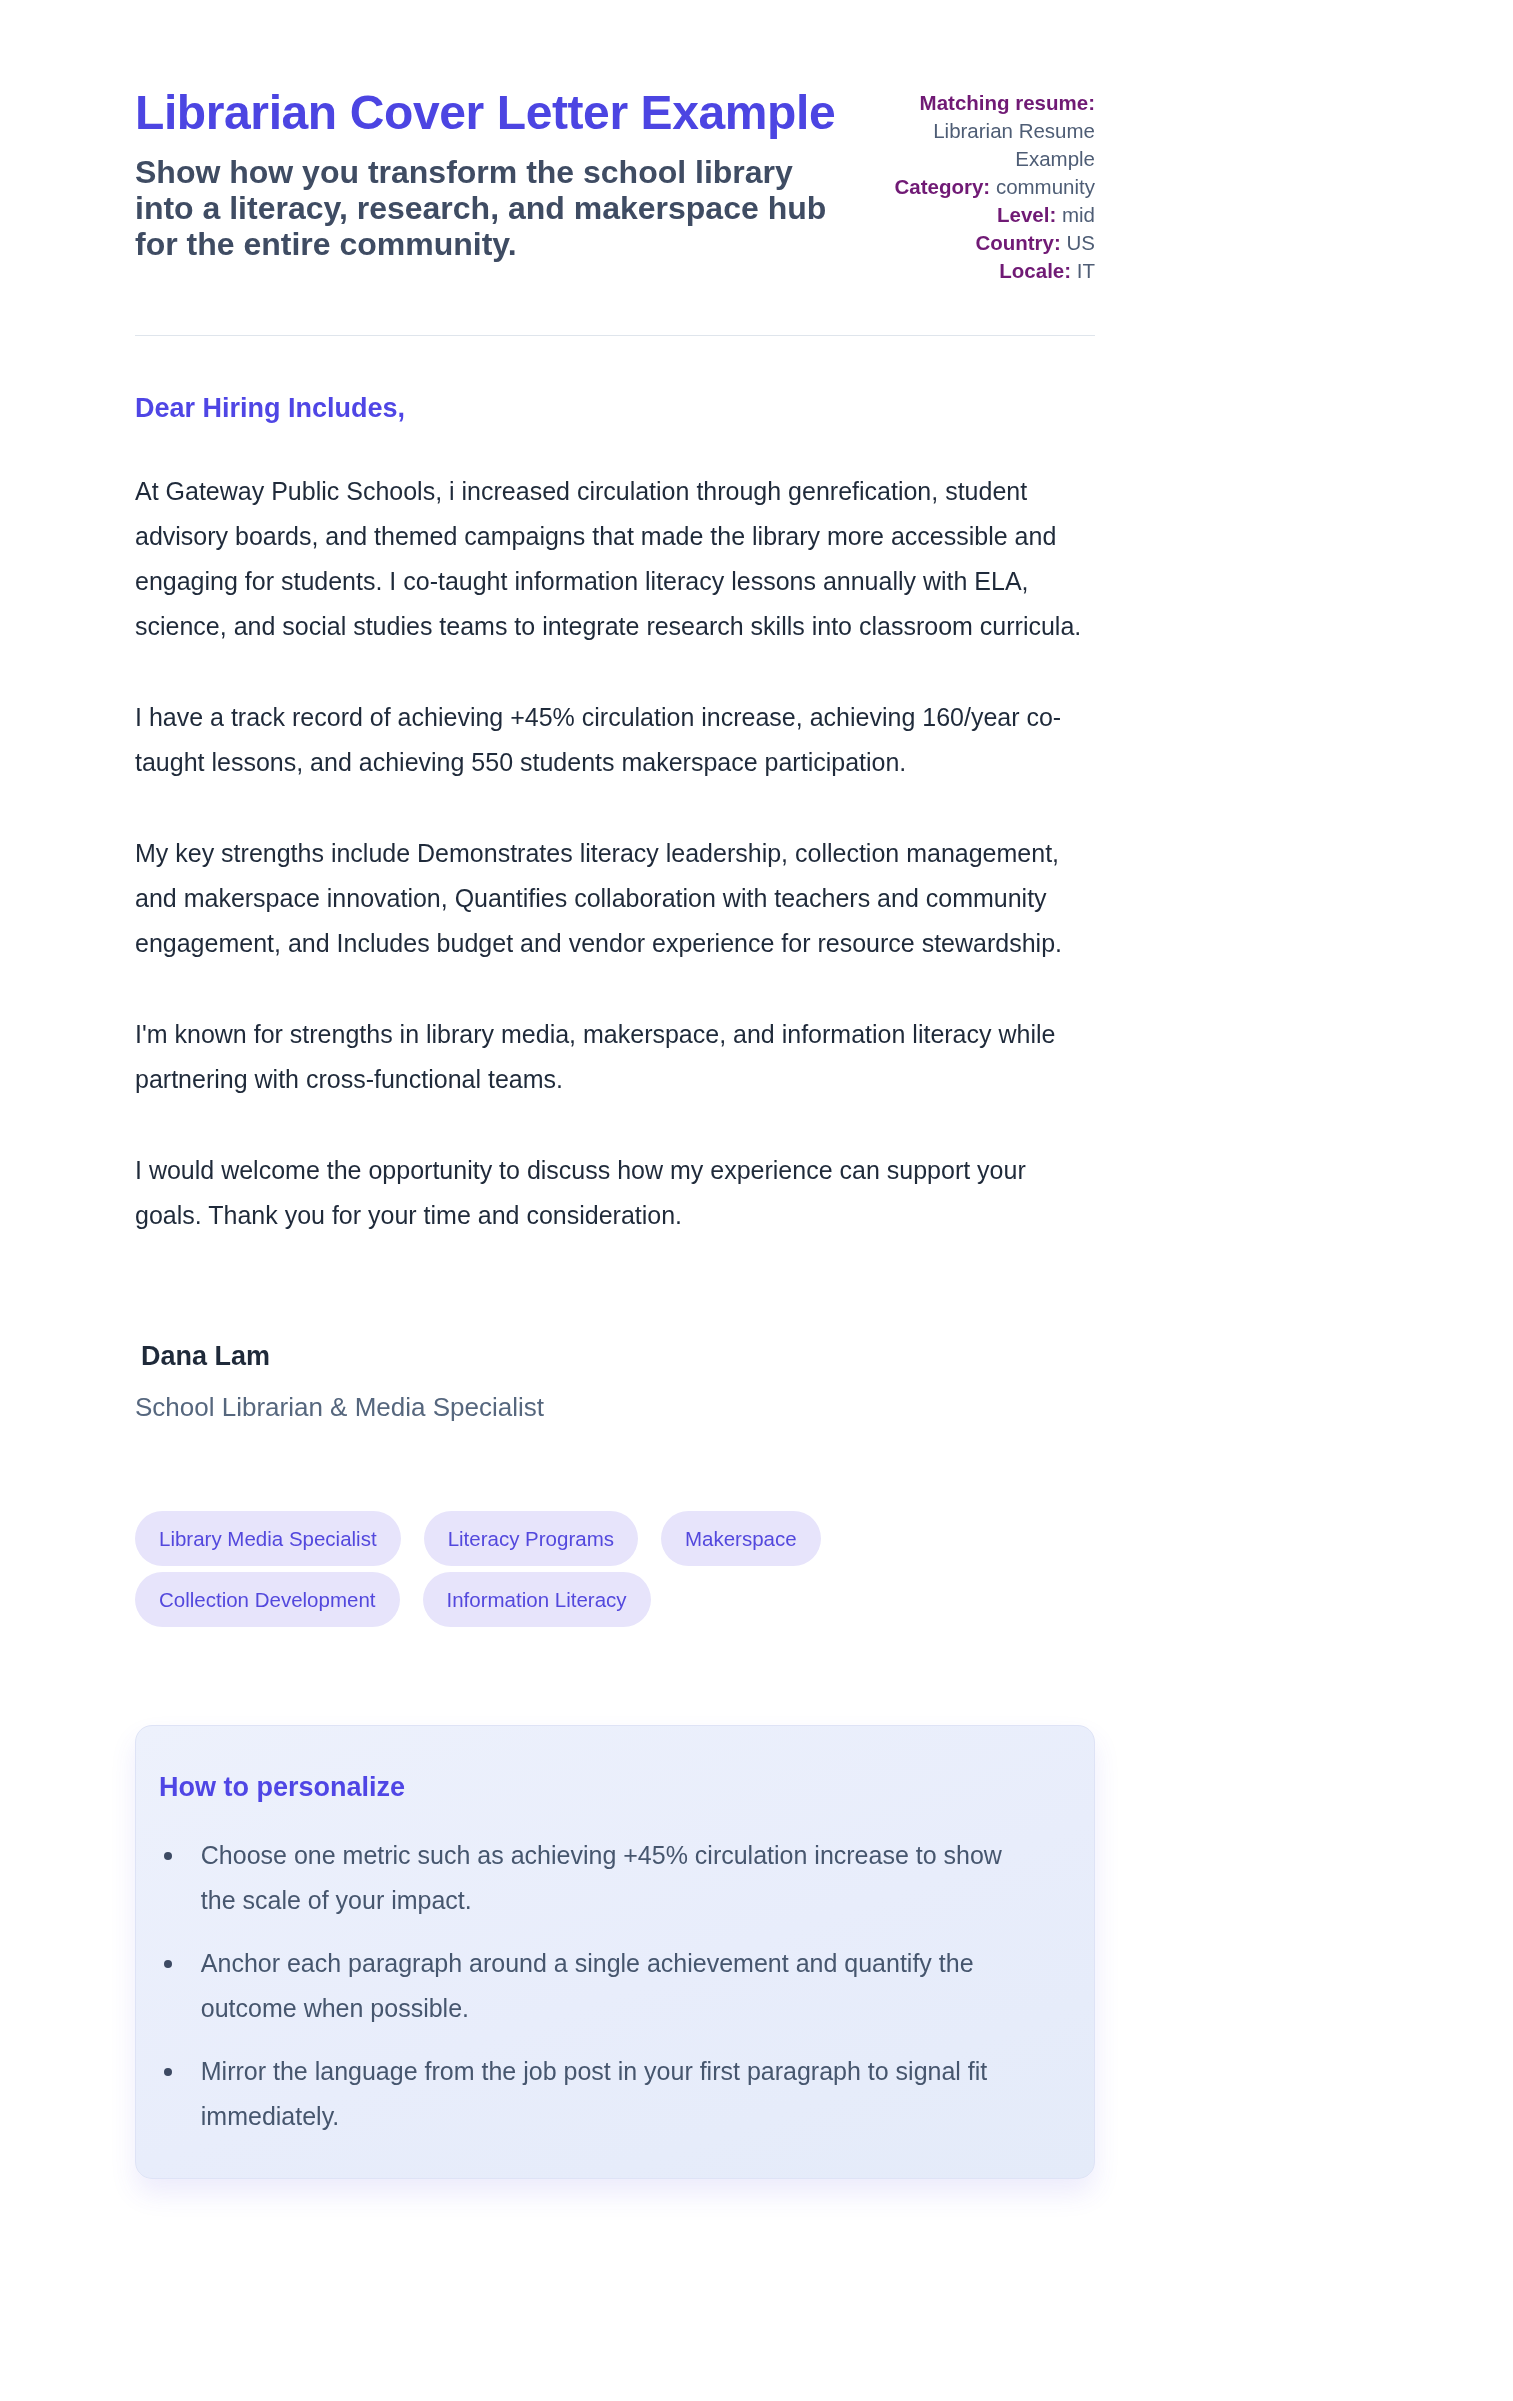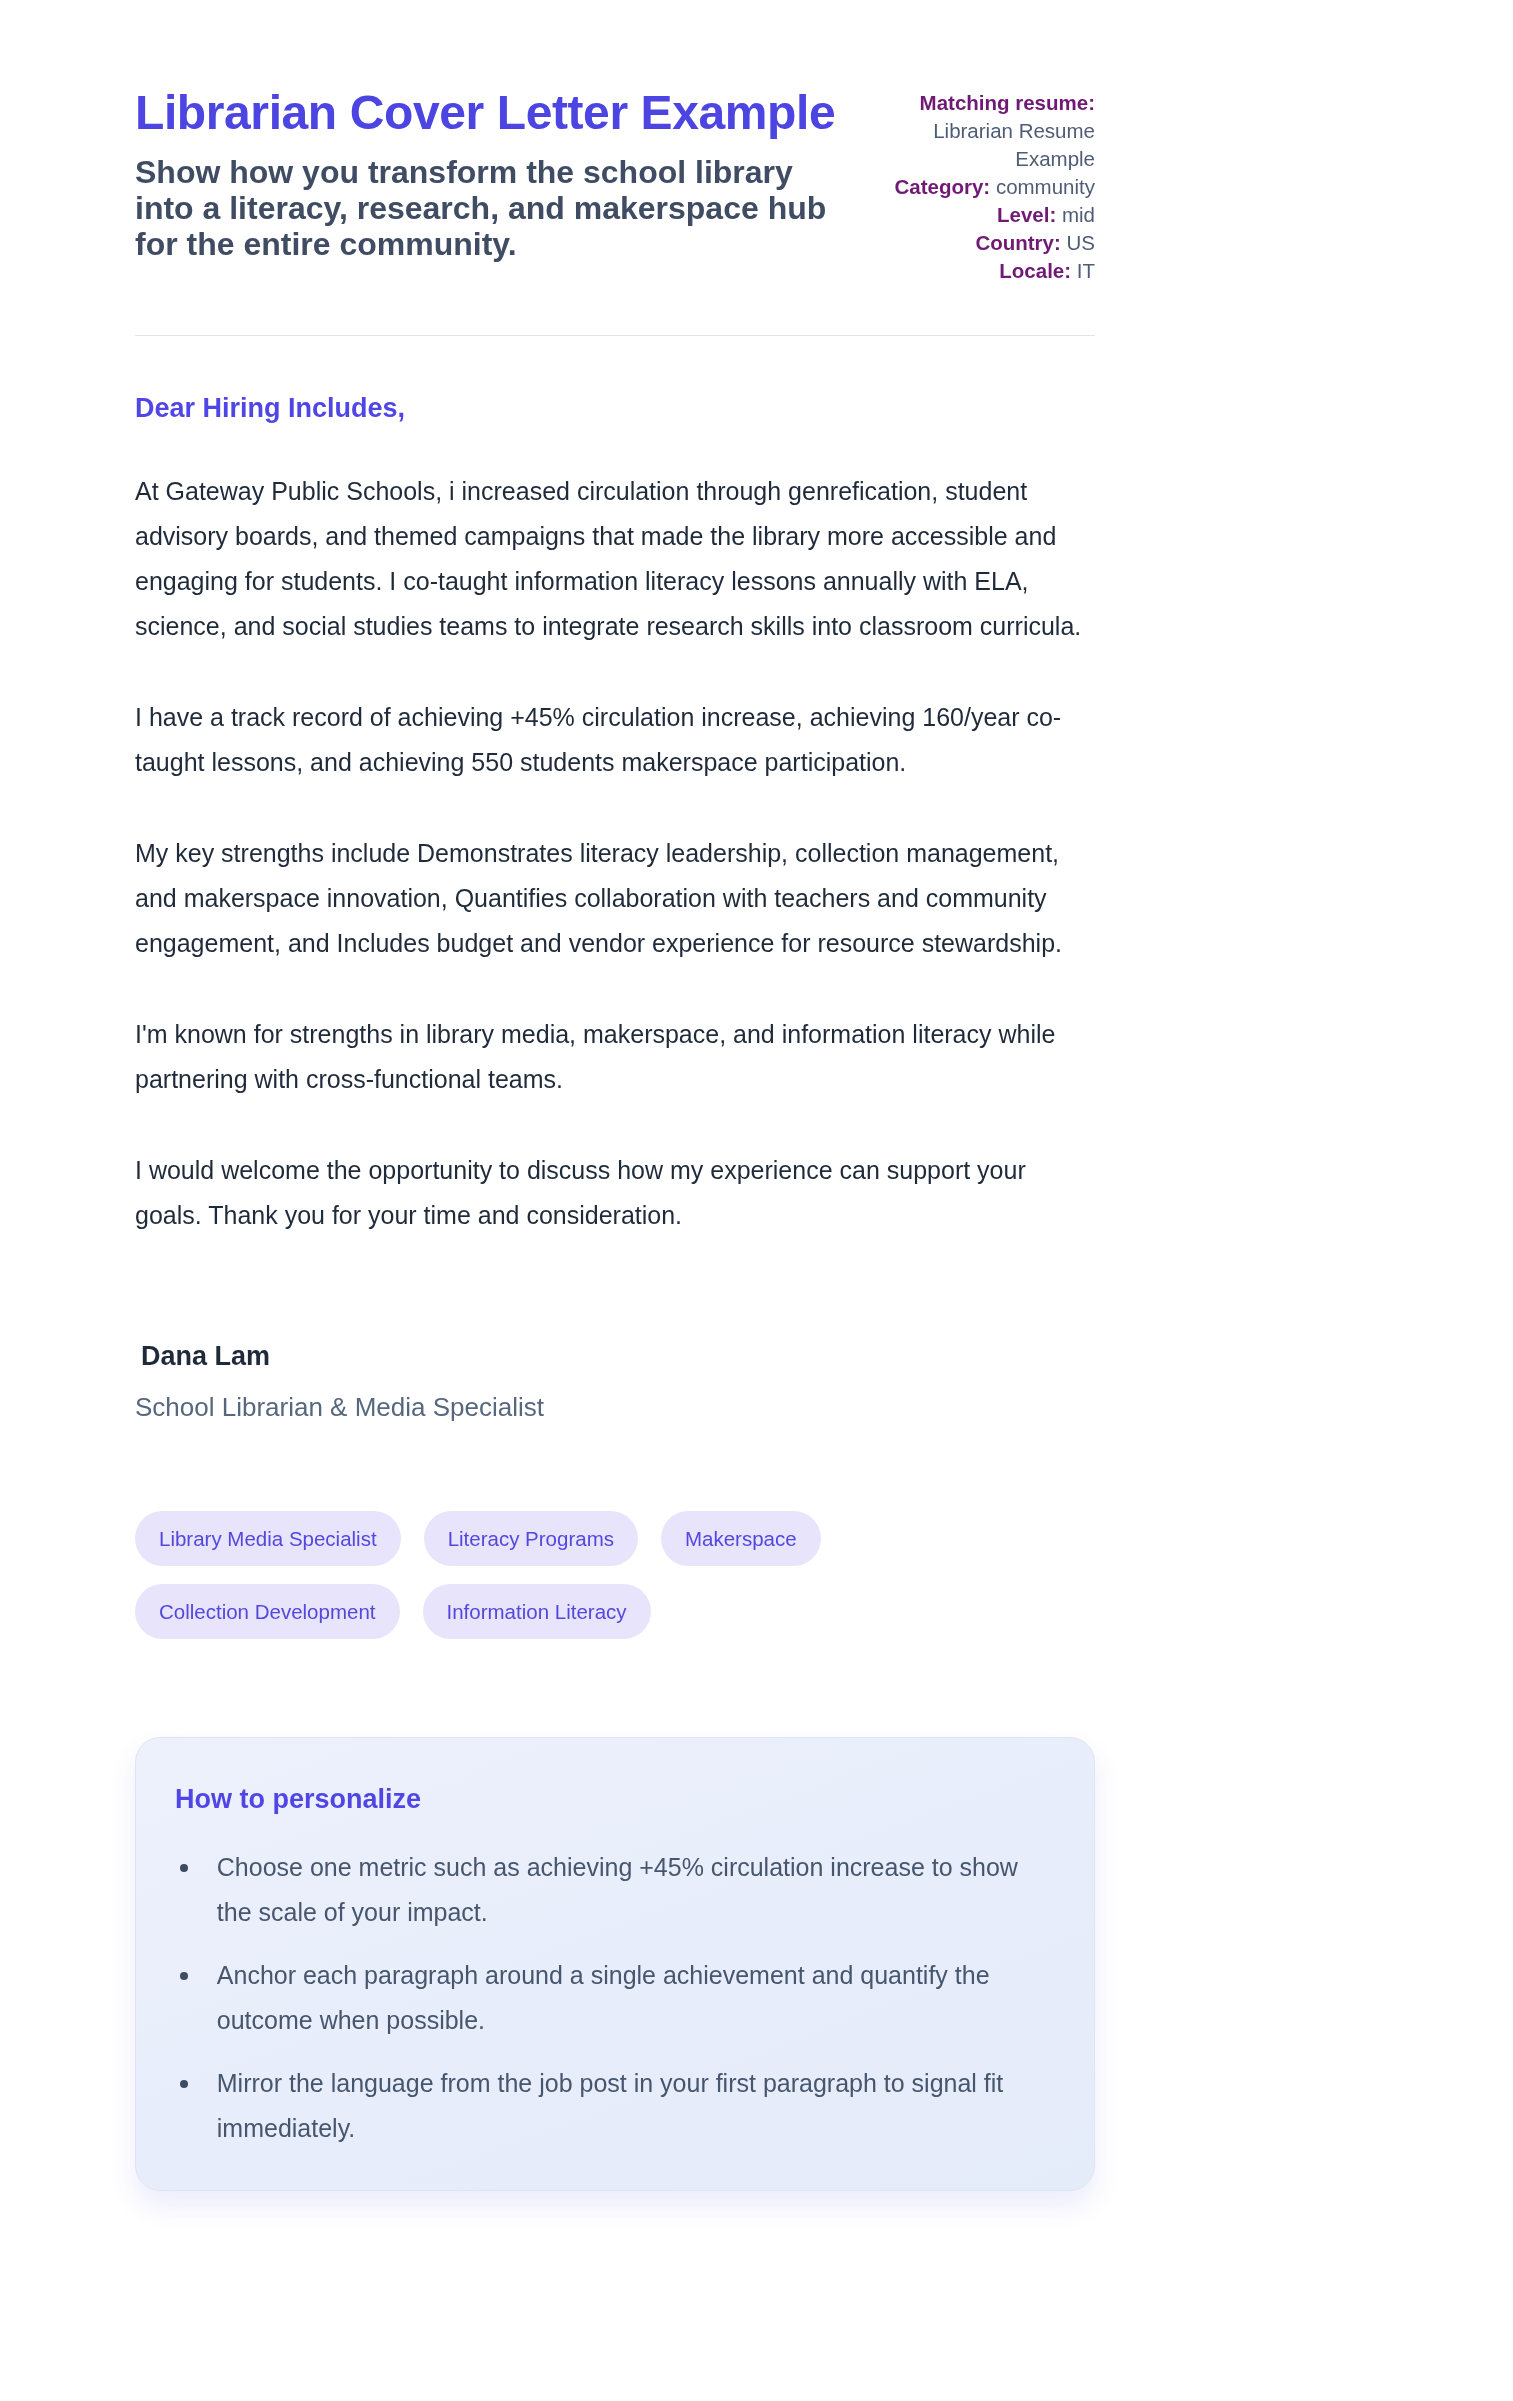--- a/index.html
+++ b/index.html
@@ -23,33 +23,33 @@
   .divider{border:none;border-top:1.8px solid #dfe5ec;margin:50px 0 0;}
 
   
   .letter{max-width:1246px;}
   .greeting{margin:57px 0 0;font-size:27px;line-height:30px;font-weight:bold;color:#4f46e5;}
   .para{margin:46px 0 0;font-size:25px;line-height:45px;color:#1f2a3a;}
   .sig-name{margin:103px 6px 0;font-size:27px;line-height:30px;font-weight:bold;color:#1f2a3a;}
   .sig-role{margin:21.4px 0 0;font-size:26px;line-height:30px;color:#56677e;}
 
   
-  .tags{margin:89px 0 0;display:flex;flex-wrap:wrap;gap:18px 23px;max-width:1175px;}
+  .tags{margin:89px 0 0;display:flex;flex-wrap:wrap;gap:6px 23px;max-width:1175px;}
   .tag{
     display:inline-block;background:#e7e4fb;color:#5348dd;
     font-size:20.5px;line-height:23px;padding:16px 24px;border-radius:889px;
     white-space:nowrap;
   }
 
   
   .tips{
     margin:98px 0 0;
     background:linear-gradient(160deg,#edf1fc 0%,#e8edfb 55%,#e4ebf9 100%);
-    border:0.9px solid #dee3f6;border-radius:25px;
-    padding:45px 53px 39px 39px;
+    border:0.9px solid #dee3f6;border-radius:17px;
+    padding:45px 53px 39px 23px;
     box-shadow:0 14.2px 27px rgba(79,70,229,0.10);
   }
   .tips-title{margin:0;font-size:27px;line-height:32px;font-weight:bold;color:#4f46e5;}
   .tips-list{list-style:none;margin:30px 0 0;padding:0 0 0 5.3px;}
   .tip{display:flex;align-items:flex-start;font-size:25px;line-height:45px;color:#46566e;margin:0 0 18px;}
   .tip:last-child{margin-bottom:0;}
   .tip-dot{flex:0 0 auto;width:8px;height:8px;border-radius:50%;background:#3d4a63;margin:18.7px 28.5px 0 0;}
 </style>
 </head>
 <body>

